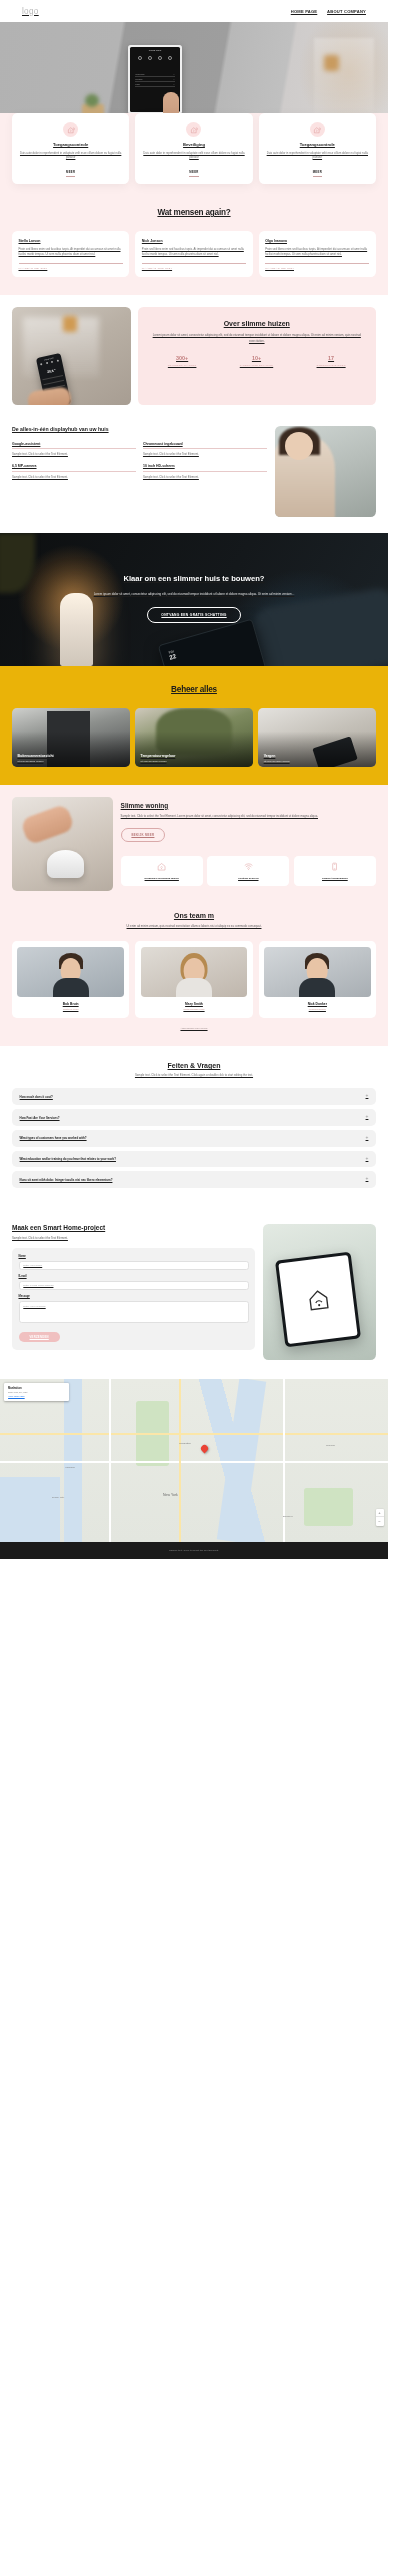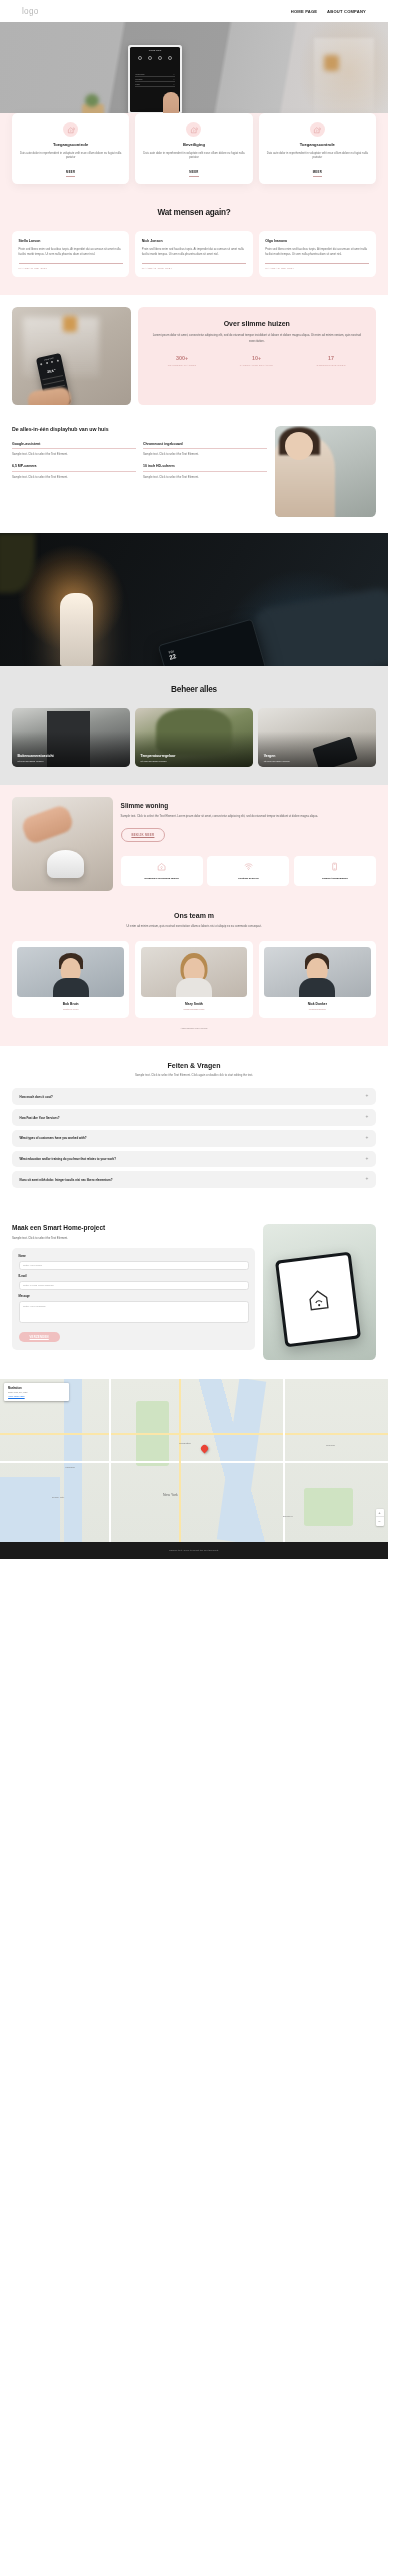--- a/index.html
+++ b/index.html
@@ -3,21 +3,21 @@
 <meta charset="utf-8">
 <style>
   * { box-sizing: border-box; margin:0; padding:0; }
   body {
     width: 408px;
     font-family: "Liberation Sans", sans-serif;
     background: #ffffff;
     color: #1b1b1b;
     -webkit-font-smoothing: antialiased;
   }
-  .page { width:388px; position:relative; overflow:hidden; }
+  .page { width:388px; position:relative; overflow:hidden;text-decoration:underline; }
 
   
   .header {
     height: 22px; background:#fff; display:flex; align-items:center;
     justify-content:space-between; padding:0 22px;
   }
   .logo { font-size:8.2px; color:#b9b9b9; letter-spacing:0.3px; font-weight:400; }
   .nav { display:flex; gap:9.8px; }
   .nav a { font-size:4.1px; font-weight:700; letter-spacing:0.2px; color:#1b1b1b; text-decoration:none; }
 
@@ -133,21 +133,21 @@
   .cta-tab:before{content:"FRI";position:absolute;left:7.6px;top:6.5px;color:#cfcfcf;font-size:3.3px;}
   .cta-tab:after{content:"22";position:absolute;left:7px;top:11px;color:#e8e8e8;font-size:6px;font-weight:700;}
   .cta-sofa{position:absolute;right:-11px;top:65px;width:141px;height:76px;background:#253139;filter:blur(3.3px);transform:rotate(-10deg);border-radius:16.3px;}
   .cta-inner { position:relative; z-index:4; text-align:center; padding-top:41px; }
   .cta-h { font-size:7.6px; font-weight:700; margin-bottom:7.6px; }
   .cta-p { font-size:3px; line-height:2.1; color:#e2e2e2; max-width:247px; margin:0 auto 9.8px; }
   .cta-btn { display:inline-block; border:0.5px solid #fff; border-radius:22px; padding:4.9px 13px;
     font-size:3.3px; font-weight:700; letter-spacing:0.3px; color:#fff; background:transparent; }
 
   
-  .manage { background:#e5e5e5; padding:18.5px 0 18.5px; }
+  .manage { background:#eab308; padding:18.5px 0 18.5px; }
   .mg-wrap { display:flex; gap:5.4px; padding:14px 12px 0; }
   .mg-card { flex:1; height:59px; border-radius:4.9px; position:relative; overflow:hidden;
     display:flex; align-items:flex-end; }
   .mg1{background:linear-gradient(165deg,#cfd0cd,#8d908d 40%,#46484a);}
   .mg1:before{content:"";position:absolute;left:30%;top:5%;width:36%;height:95%;background:#2c2e30;}
   .mg2{background:linear-gradient(160deg,#cfc9bc,#7d8a5e 45%,#4d5a35);}
   .mg2:before{content:"";position:absolute;left:18%;top:0;width:64%;height:80%;background:#5f6d43;filter:blur(1.6px);border-radius:40% 40% 20% 20%;}
   .mg3{background:linear-gradient(160deg,#e4e2de,#c4c0b8 50%,#a9a49a);}
   .mg3:before{content:"";position:absolute;left:48%;top:58%;width:34%;height:40%;background:#1e2225;border-radius:2.2px;transform:rotate(-18deg);}
   .mg-shade{position:absolute;inset:0;background:linear-gradient(180deg,transparent 40%,rgba(0,0,0,.62));}
@@ -419,20 +419,25 @@
         <div class="hub-hair"></div>
       </div>
   </div>
 
   <div class="cta">
     <div class="cta-bg"></div>
     <div class="cta-leaf"></div>
     <div class="cta-sofa"></div>
     <div class="cta-lamp"></div>
     <div class="cta-tab"></div>
+    <div class="cta-inner">
+      <div class="cta-h">Klaar om een slimmer huis te bouwen?</div>
+      <div class="cta-p">Lorem ipsum dolor sit amet, consectetur adipiscing elit, sed do eiusmod tempor incididunt ut labore et dolore magna aliqua. Ut enim ad minim veniam. .</div>
+      <a class="cta-btn" href="#">ONTVANG EEN GRATIS SCHATTING</a>
+    </div>
   </div>
 
   <div class="manage">
     <div class="sec-title">Beheer alles</div>
     <div class="mg-wrap" id="mg-wrap">
         <div class="mg-card mg1">
           <div class="mg-shade"></div>
           <div class="mg-body">
             <div class="mg-t">Buitencameratoezicht</div>
             <div class="mg-d">Ut enim ad minim veniam</div>

